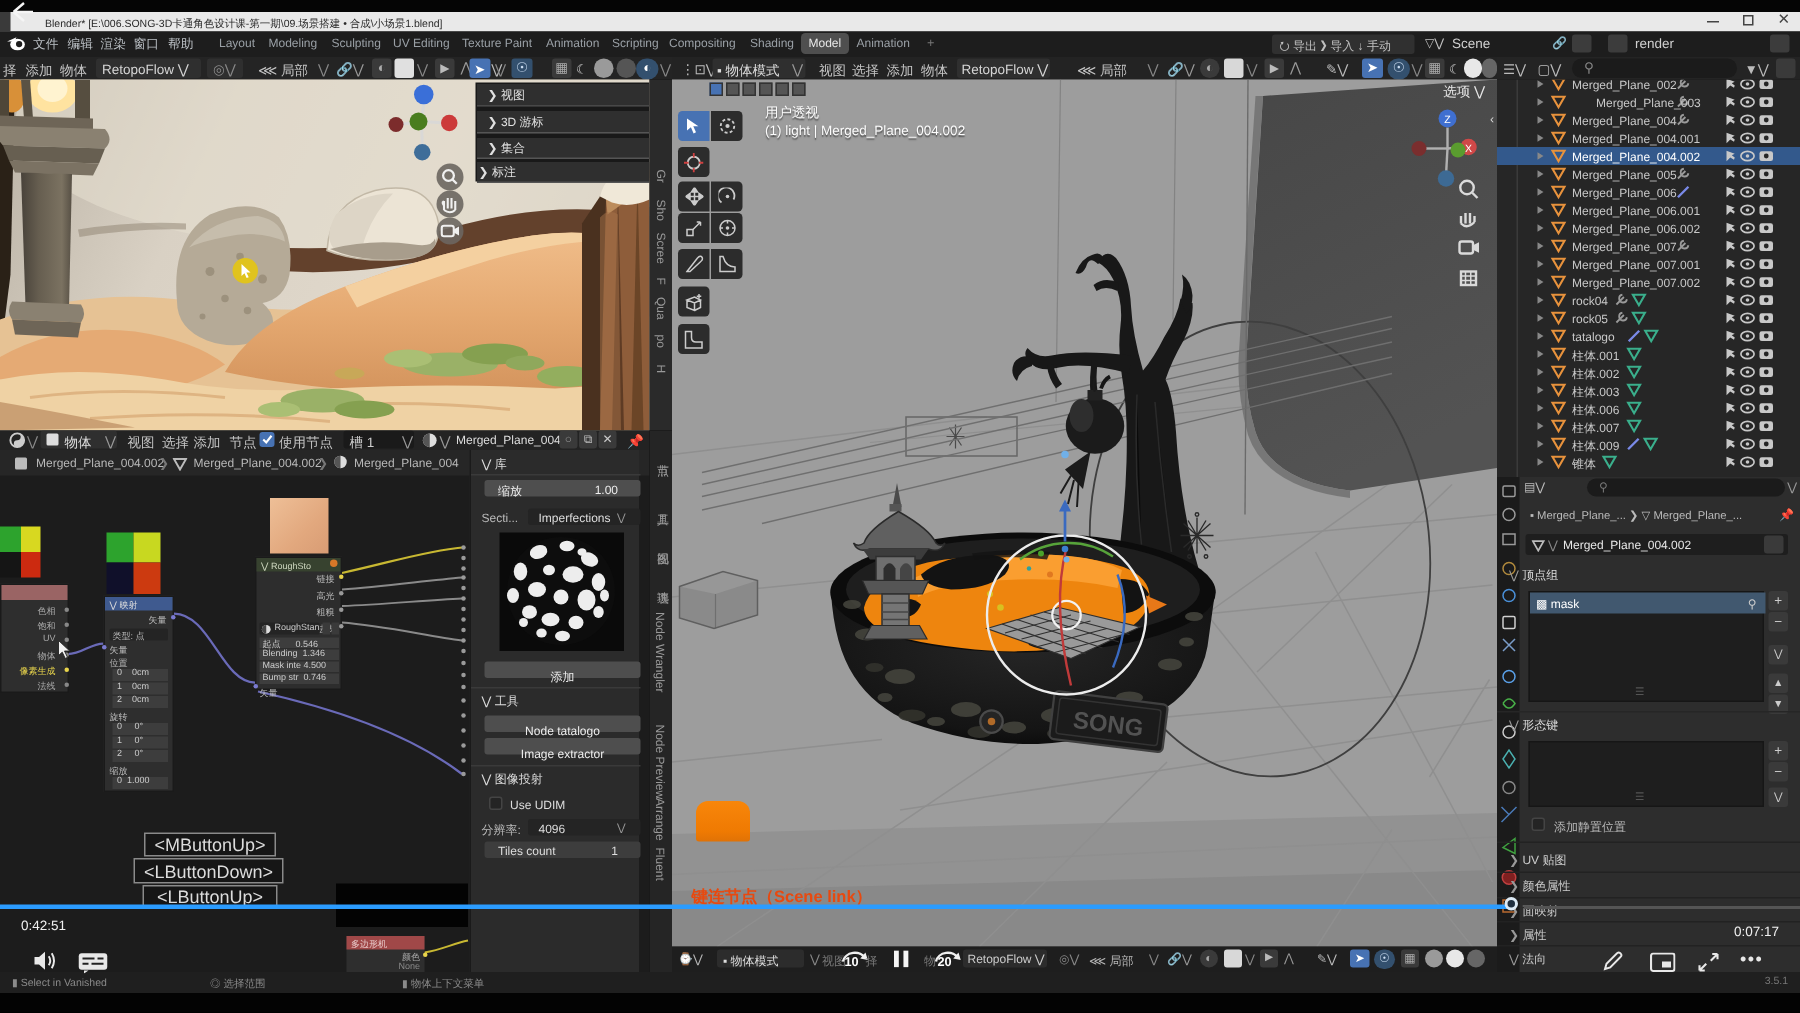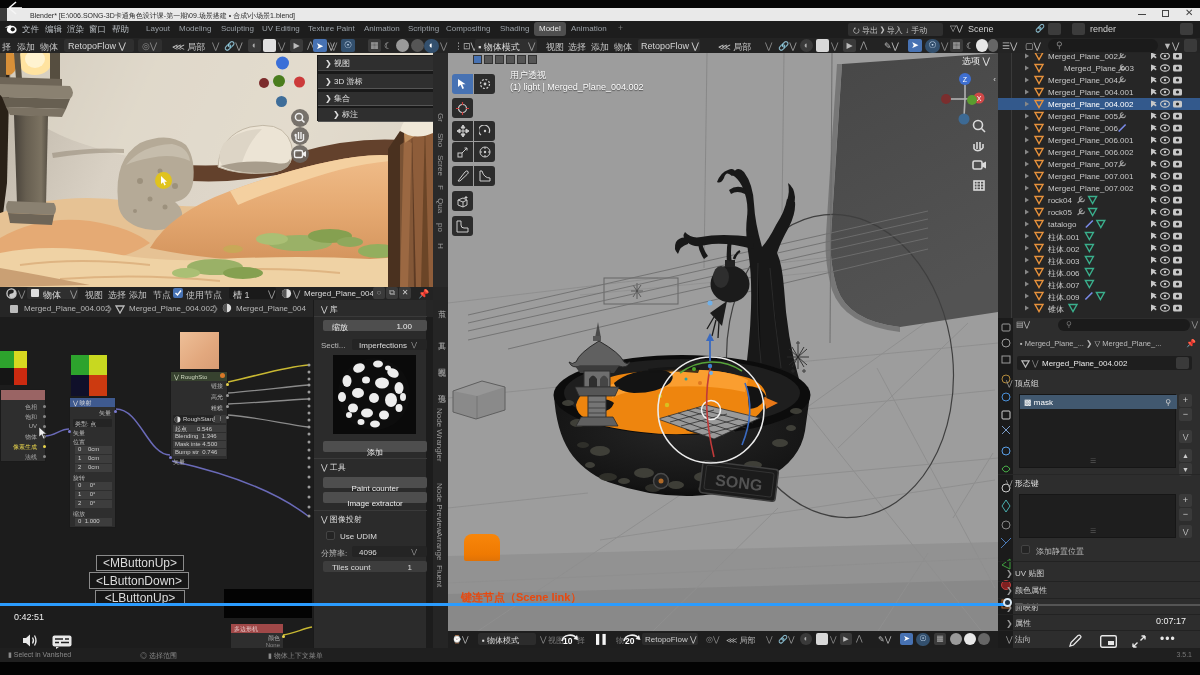--- a/index.html
+++ b/index.html
@@ -249,21 +249,21 @@
       <path d="M6 32 L6 26 M8.5 31 L8.5 24 M11 31 L11 24 M13.5 32 L13.5 26 M6 29 Q4.5 27 5.5 26.5 L6 27 M6 32 Q10 35 13.5 32" stroke="#f0f0f0" stroke-width="1.4" fill="none"></path>
       <circle cx="10" cy="46" r="9" fill="#6b6660" opacity="0.9"></circle>
       <rect x="4.5" y="42.5" width="8" height="7" rx="1.5" fill="none" stroke="#f0f0f0" stroke-width="1.4"></rect>
         <path d="M12.5 45 L16 43 L16 49 L12.5 47 Z" fill="#f0f0f0"></path>
     </svg>
 
     <div class="abs" style="left:317px;top:2px;width:116px;height:66px;background:#191919;"></div>
     <div class="abs" style="left:318px;top:3px;width:115px;height:15px;background:#2f2f2f;border-bottom:1px solid #484848;color:#e0e0e0;font-size:8px;line-height:15px;padding-left:7px;">❯ 视图</div>
     <div class="abs" style="left:318px;top:21px;width:115px;height:15px;background:#2f2f2f;border-bottom:1px solid #555;color:#e0e0e0;font-size:8px;line-height:15px;padding-left:7px;">❯ 3D 游标</div>
     <div class="abs" style="left:318px;top:39px;width:115px;height:14px;background:#2f2f2f;border-bottom:1px solid #555;color:#e0e0e0;font-size:8px;line-height:14px;padding-left:7px;">❯ 集合</div>
-    <div class="abs" style="left:318px;top:55px;width:115px;height:14px;background:#2f2f2f;border-bottom:1px solid #555;color:#e0e0e0;font-size:8px;line-height:14px;padding-left:15px;">❯ 标注</div>
+    <div class="abs" style="left:318px;top:55px;width:115px;height:14px;background:#2f2f2f;border-bottom:1px solid #555;color:#e0e0e0;font-size:8px;line-height:14px;padding-left:1px;">❯ 标注</div>
   </div>
 
   <div class="abs" id="vtabs-top" style="left:433px;top:53px;width:15px;height:234px;background:#2a2a2a;">
     <div class="abs txt" style="left:3px;top:60px;font-size:8px;color:#999;writing-mode:vertical-rl;">Gr</div>
     <div class="abs txt" style="left:3px;top:80px;font-size:8px;color:#999;writing-mode:vertical-rl;">Sho</div>
     <div class="abs txt" style="left:3px;top:102px;font-size:8px;color:#999;writing-mode:vertical-rl;">Scree</div>
     <div class="abs txt" style="left:3px;top:132px;font-size:8px;color:#999;writing-mode:vertical-rl;">F</div>
     <div class="abs txt" style="left:3px;top:145px;font-size:8px;color:#999;writing-mode:vertical-rl;">Qua</div>
     <div class="abs txt" style="left:3px;top:170px;font-size:8px;color:#999;writing-mode:vertical-rl;">po</div>
     <div class="abs txt" style="left:3px;top:190px;font-size:8px;color:#999;writing-mode:vertical-rl;">H</div>
@@ -497,21 +497,21 @@
               <ellipse cx="70" cy="42" rx="3" ry="4"></ellipse>
           </g>
         </svg>
       </div>
       <div class="abs" style="left:9px;top:141px;width:104px;height:11px;background:#4e4e4e;border-radius:2px;text-align:center;">
         <span class="txt" style="font-size:8px;color:#eee;line-height:11px;">添加</span>
       </div>
       <div class="abs" style="left:0;top:158px;width:113px;height:1px;background:#3a3a3a;"></div>
       <div class="abs txt" style="left:7px;top:162px;font-size:8px;color:#ddd;">⋁ 工具</div>
       <div class="abs" style="left:9px;top:177px;width:104px;height:11px;background:#4e4e4e;border-radius:2px;text-align:center;">
-        <span class="txt" style="font-size:8px;color:#eee;line-height:11px;">Paint counter</span>
+        <span class="txt" style="font-size:8px;color:#eee;line-height:11px;">Node tatalogo</span>
       </div>
       <div class="abs" style="left:9px;top:192px;width:104px;height:11px;background:#4e4e4e;border-radius:2px;text-align:center;">
         <span class="txt" style="font-size:8px;color:#eee;line-height:11px;">Image extractor</span>
       </div>
       <div class="abs" style="left:0;top:210px;width:113px;height:1px;background:#3a3a3a;"></div>
       <div class="abs txt" style="left:7px;top:214px;font-size:8px;color:#ddd;">⋁ 图像投射</div>
       <div class="abs" style="left:12px;top:231px;width:9px;height:9px;background:#242424;border:1px solid #444;border-radius:2px;"></div>
       <div class="abs txt" style="left:26px;top:232px;font-size:8px;color:#ddd;">Use UDIM</div>
       <div class="abs txt" style="left:7px;top:248px;font-size:8px;color:#bbb;">分辨率:</div>
       <div class="abs" style="left:38px;top:246px;width:75px;height:11px;background:#242424;border-radius:2px;"></div>

